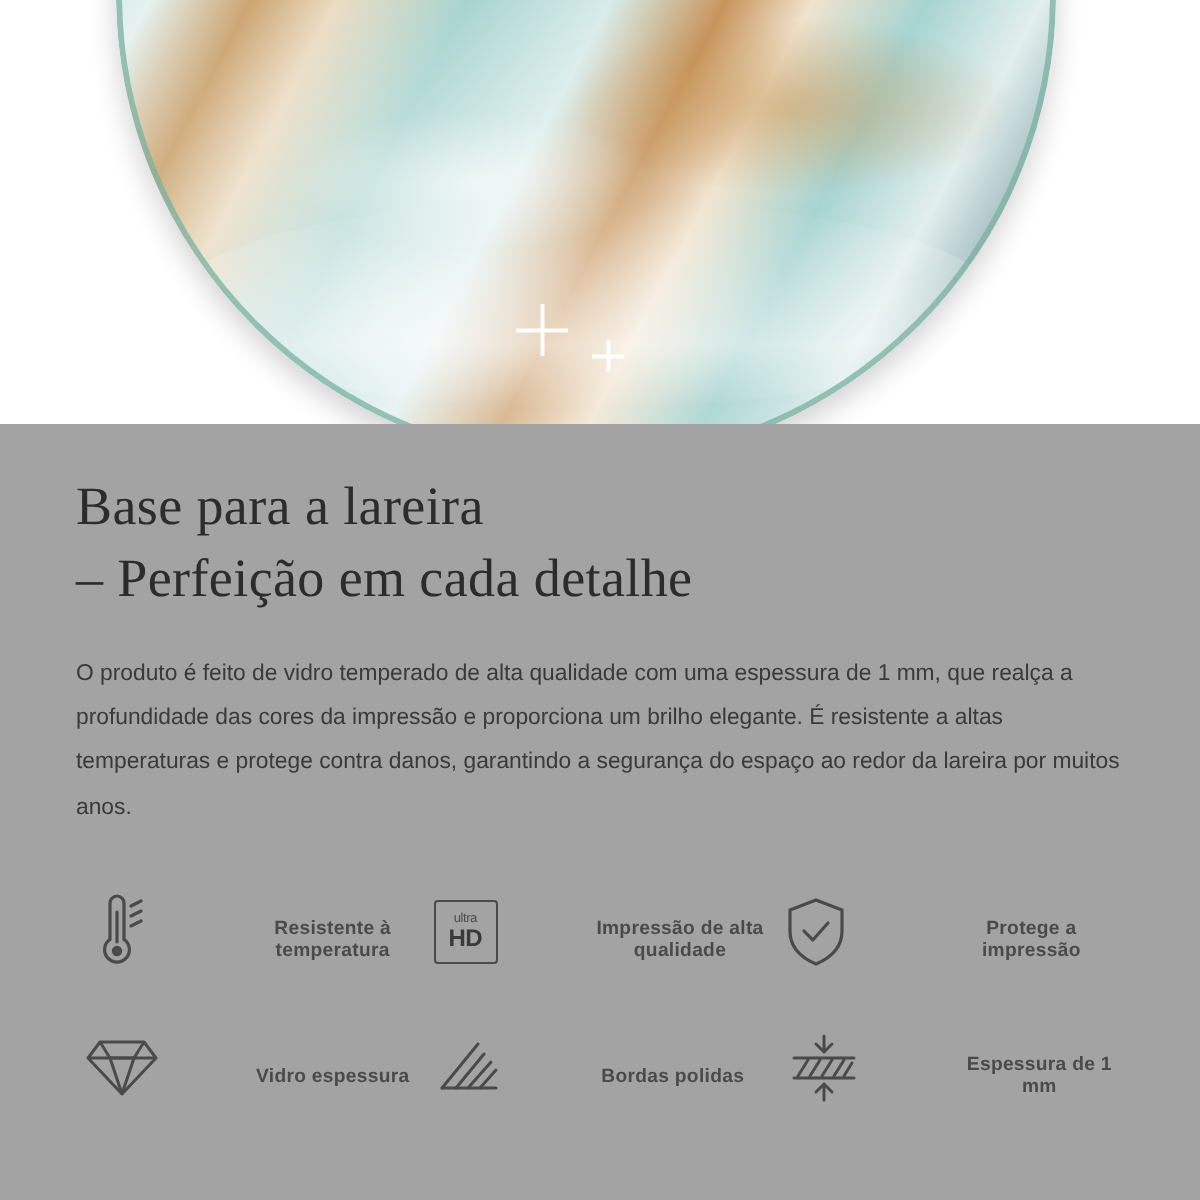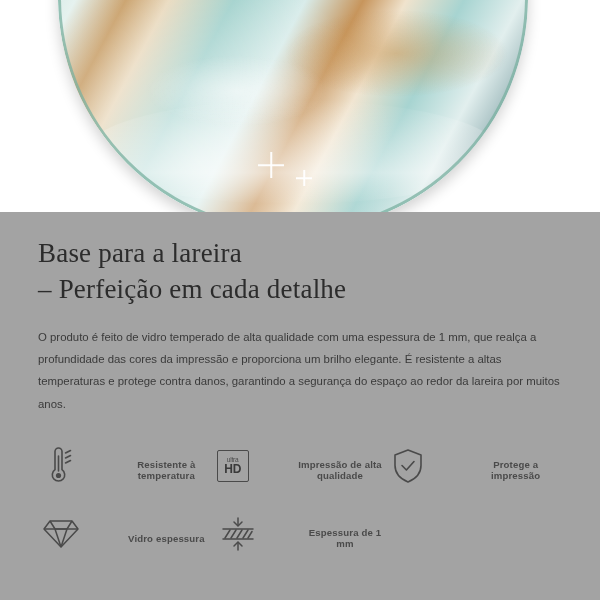--- a/index.html
+++ b/index.html
@@ -245,20 +245,32 @@
             <path d="M8 4 H30 L36 12 L19 30 L2 12 Z"></path>
             <path d="M2 12 H36"></path>
             <path d="M8 4 L13 12 L19 30"></path>
             <path d="M30 4 L25 12 L19 30"></path>
             <path d="M13 12 H25"></path>
           </svg>
         </div>
         <div class="feature-label">Vidro espessura</div>
       </div>
 
+      <div class="feature">
+        <div class="feature-icon">
+          <svg width="36" height="34" viewBox="0 0 36 34" fill="none" stroke="#4a4a4a" stroke-width="1.5" stroke-linecap="round">
+            <path d="M4 27 L22 5"></path>
+            <path d="M4 27 L31 27"></path>
+            <path d="M11 27 L25 10"></path>
+            <path d="M17 27 L28.5 14"></path>
+            <path d="M23 27 L31 18"></path>
+          </svg>
+        </div>
+        <div class="feature-label">Bordas polidas</div>
+      </div>
 
       <div class="feature">
         <div class="feature-icon">
           <svg width="42" height="36" viewBox="0 0 42 36" fill="none" stroke="#4a4a4a" stroke-width="1.5" stroke-linecap="round">
             <line x1="21" y1="2" x2="21" y2="9"></line>
             <polyline points="17,6 21,10 25,6"></polyline>
             <line x1="6" y1="13" x2="36" y2="13"></line>
             <line x1="6" y1="23" x2="36" y2="23"></line>
             <line x1="8" y1="22" x2="13" y2="14"></line>
             <line x1="14" y1="22" x2="19" y2="14"></line>

